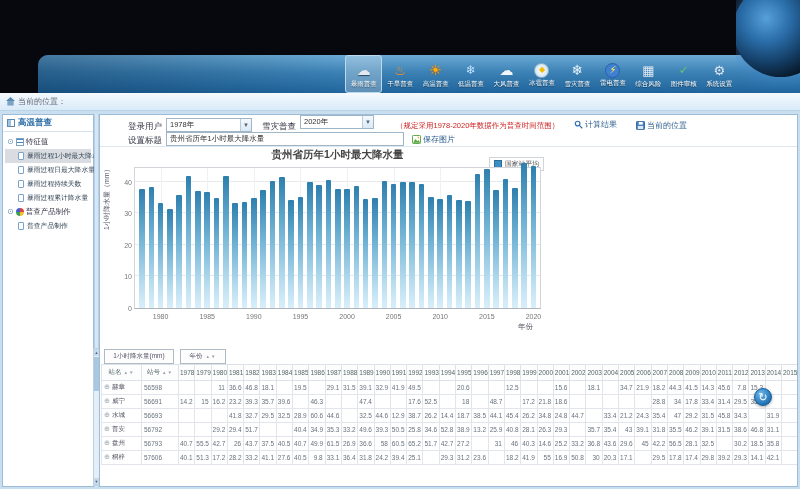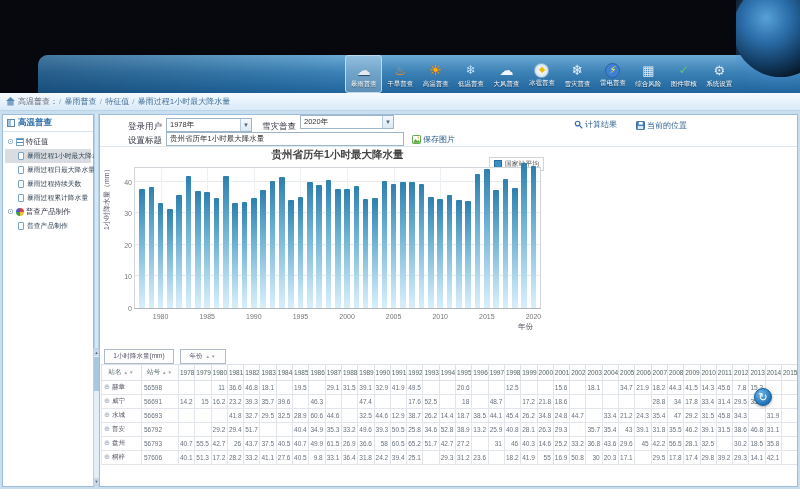--- a/index.html
+++ b/index.html
@@ -183,22 +183,21 @@
     <div class="globe">
         <div class="sphere"></div>
       </div>
   </div>
 
   <div class="breadcrumb">
     <svg width="9" height="9" viewBox="0 0 10 10" style="margin-right:3px">
         <polygon points="5,0 10,4.5 0,4.5" fill="#5a87ad"></polygon>
         <rect x="1.5" y="4.5" width="7" height="5" fill="#7aa3c4"></rect>
       </svg>
-    <span>高温普查：</span>
-    <span><span class="crumb-sep"> / </span><span class="crumb-link">暴雨普查</span><span class="crumb-sep"> / </span><span class="crumb-link">特征值</span><span class="crumb-sep"> / </span><span class="crumb-link">暴雨过程1小时最大降水量</span></span>
+    <span>当前的位置：</span>
   </div>
 
   <div class="workspace">
 
     <div class="sidebar">
       <div class="sb-header">
         <span class="sb-collapse"></span>
         <span class="sb-title">高温普查</span>
       </div>
       <div class="tree">
@@ -244,24 +243,25 @@
     </div>
 
     <div class="main">
 
       <span class="fld-label" style="left:28px;top:6px">登录用户</span>
       <span class="select" style="left:66px;top:3px;width:86px">
         <span class="sel-text">1978年</span>
         <span class="sel-arrow">▼</span>
       </span>
       <span class="fld-label" style="left:162px;top:6px">雪灾普查</span>
-      <span class="select" style="left:200px;top:0;width:94px">
+      <span class="select" style="left:200px;top:0;width:74px">
         <span class="sel-text">2020年</span>
         <span class="sel-arrow">▼</span>
       </span>
+      <span class="note" style="left:296px;top:6px">（规定采用1978-2020年数据作为普查时间范围）</span>
       <span class="link-btn" style="left:474px;top:4px">
         <svg width="9" height="9" viewBox="0 0 10 10">
             <circle cx="4" cy="4" r="2.6" fill="none" stroke="#2f6fae" stroke-width="1.3"></circle>
             <line x1="6.2" y1="6.2" x2="9.2" y2="9.2" stroke="#2f6fae" stroke-width="1.4"></line>
           </svg>
         <span>计算结果</span>
       </span>
       <span class="link-btn" style="left:536px;top:5px">
         <svg width="9" height="9" viewBox="0 0 10 10">
             <rect x="0.5" y="0.5" width="9" height="9" rx="1" fill="#3f7fc0" stroke="#2a5f96"></rect>

